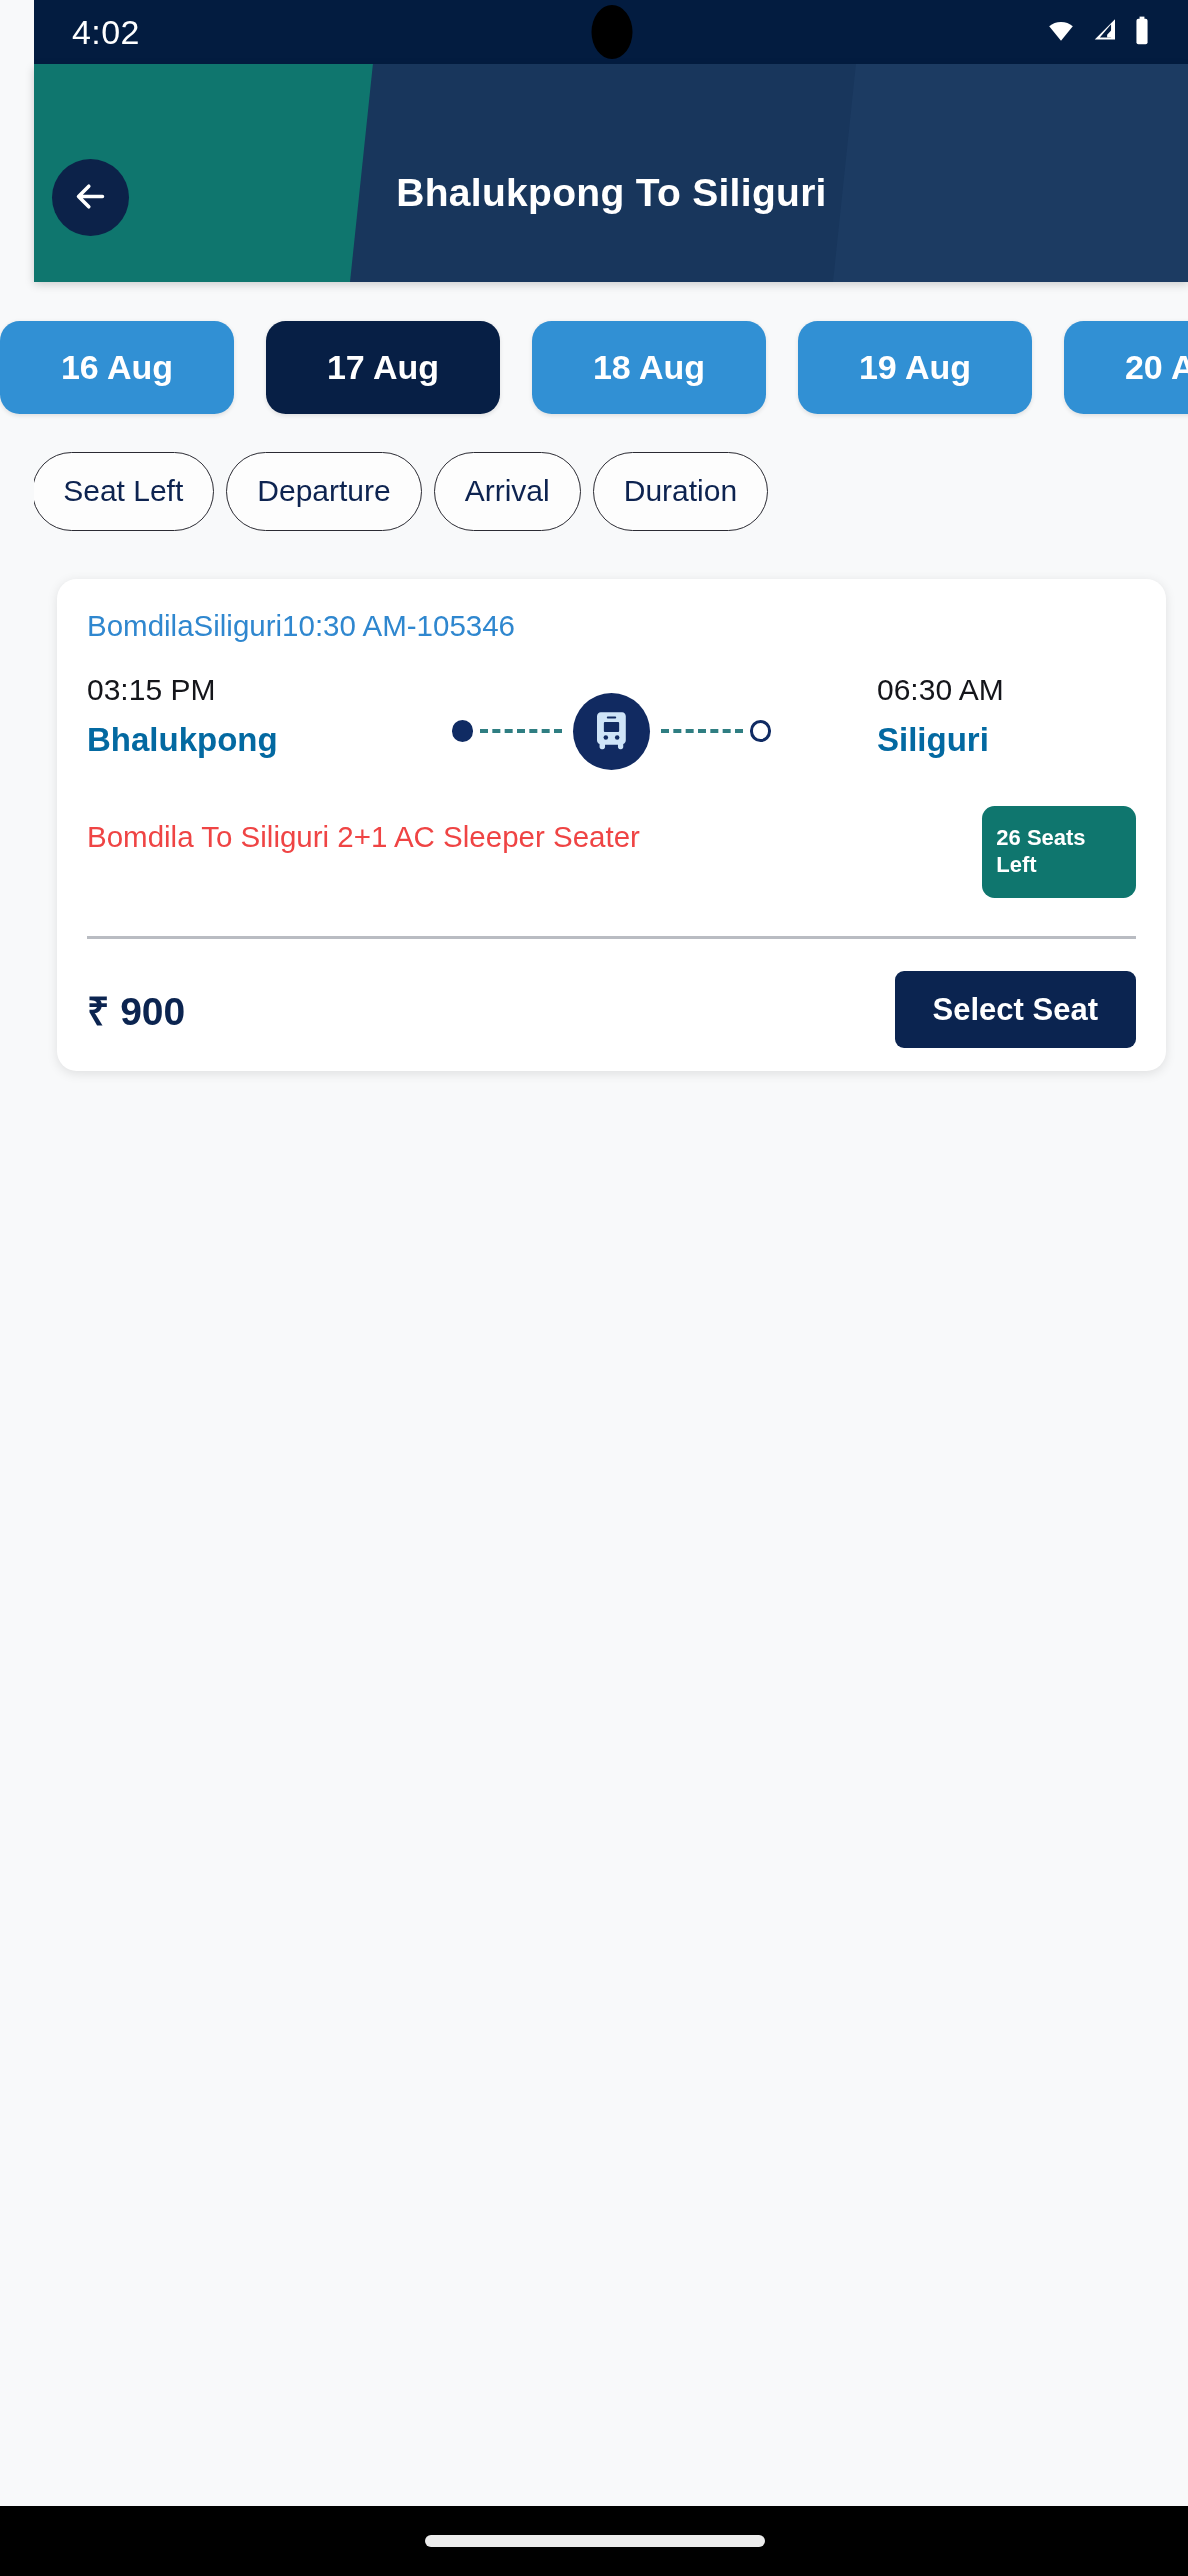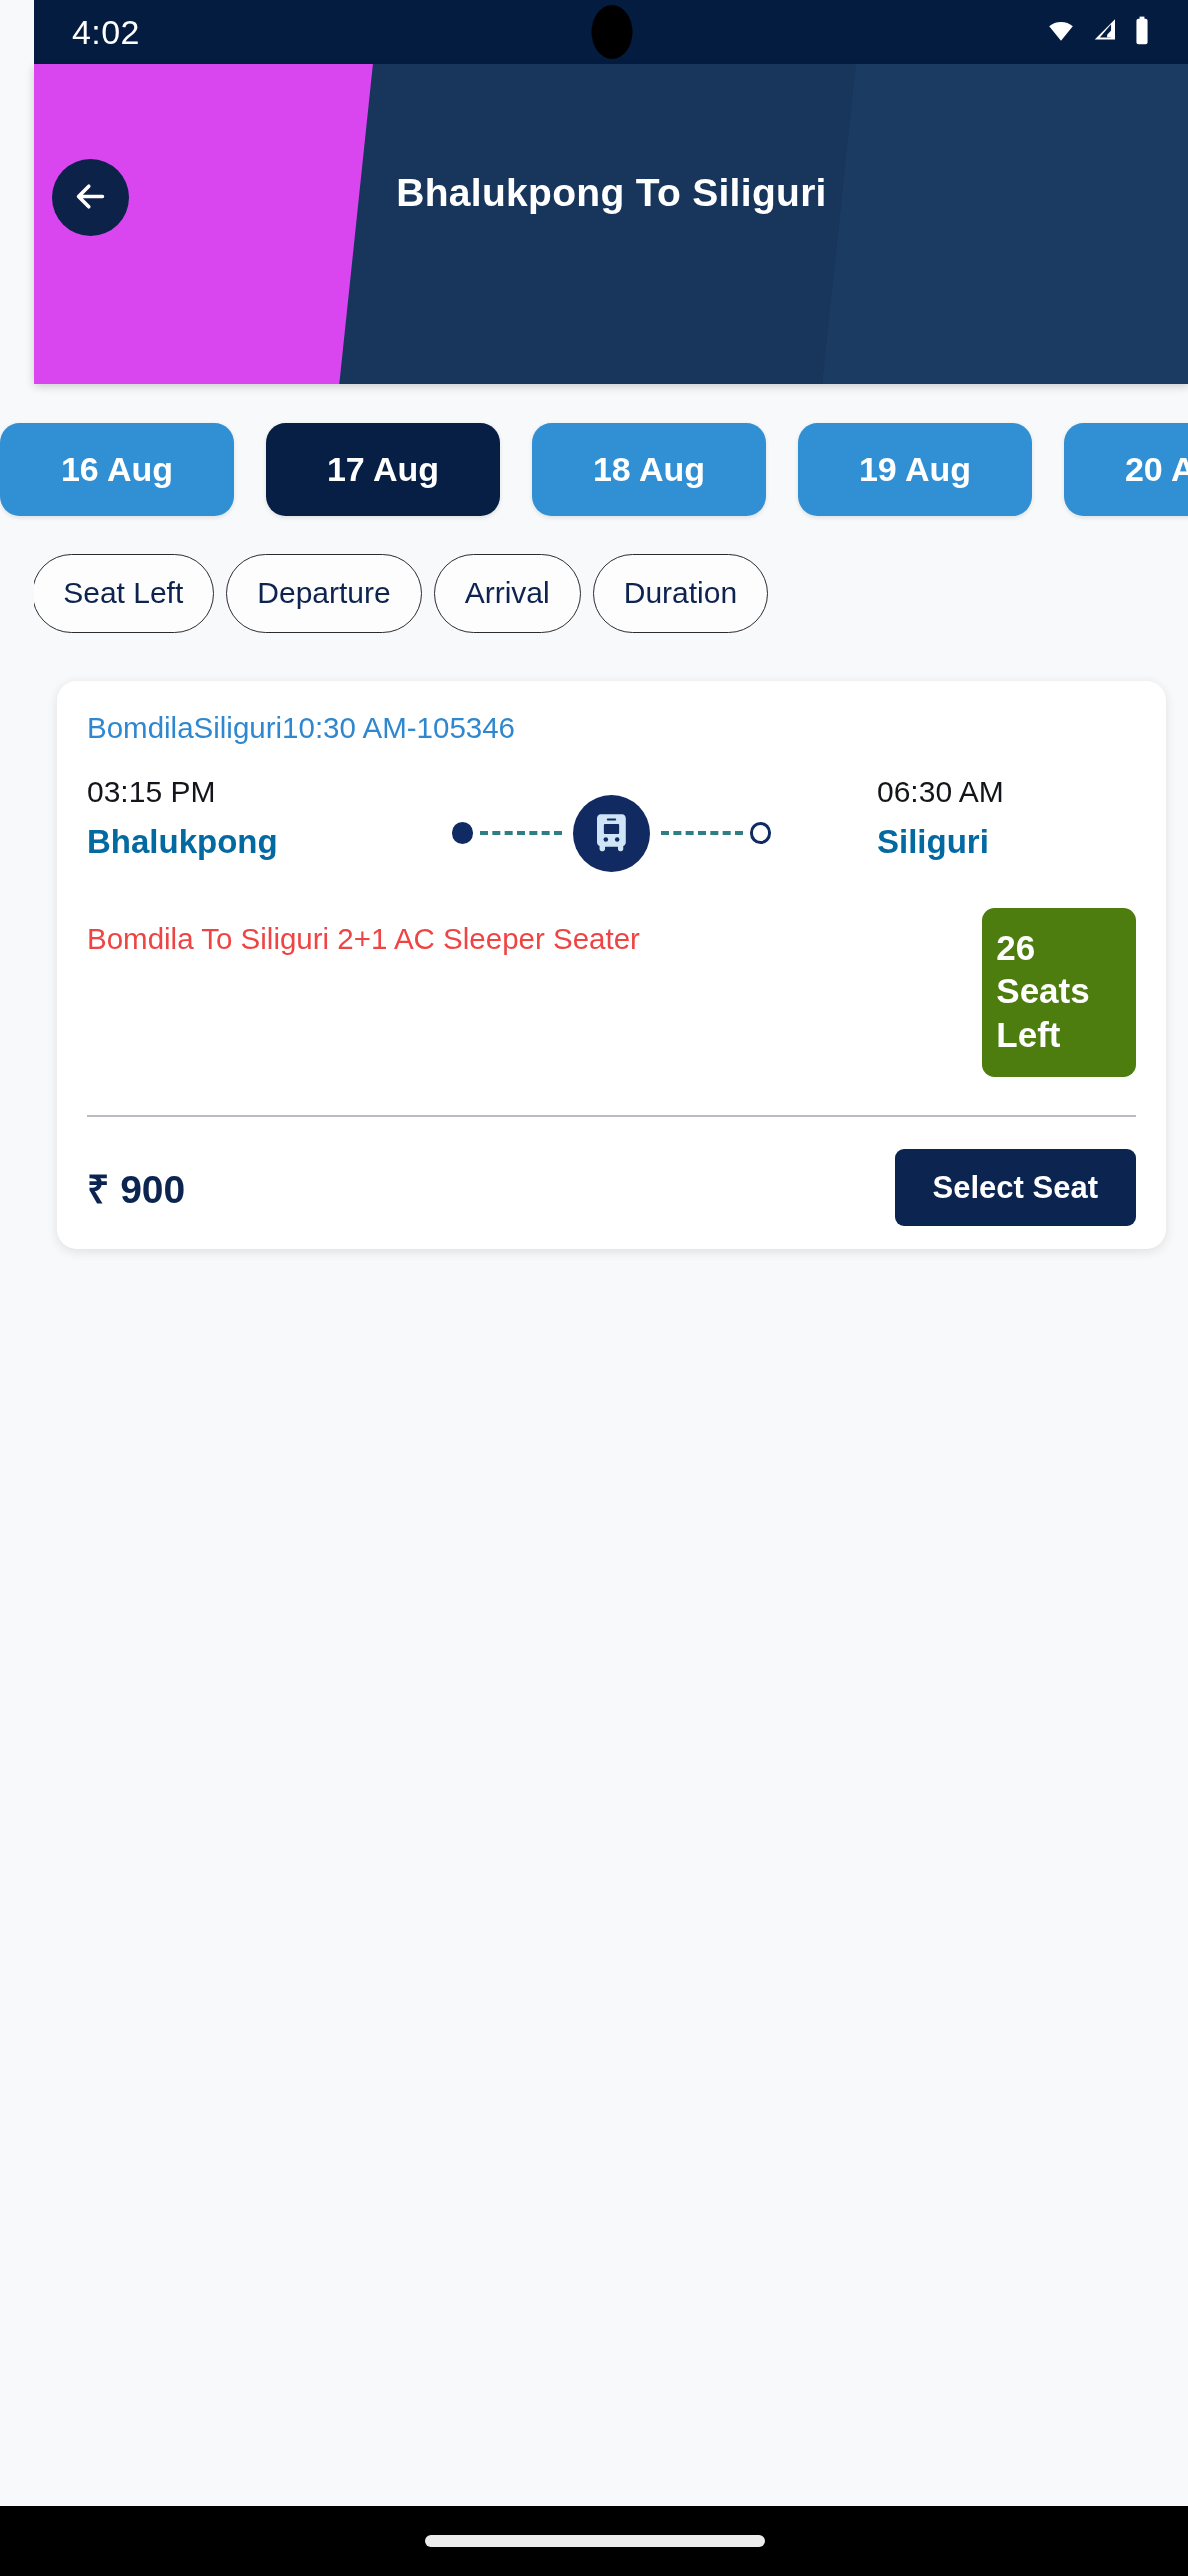--- a/index.html
+++ b/index.html
@@ -15,21 +15,21 @@
   }
   .sb-time { color:#fff; font-size:34px; letter-spacing:0.4px; }
   .sb-right { margin-left:auto; display:flex; align-items:center; gap:12.5px; }
   .camera-dot {
     position:absolute; left:50%; transform:translateX(-50%); top:5.4px;
     width:41px; height:54px; border-radius:50%; background:#000;
   }
 
   
   .appbar {
-    position:relative; height:320px; background:#d946ef; overflow:hidden;
+    position:relative; height:218px; background:#0f766e; overflow:hidden;
     display:flex; align-items:flex-start;
     box-shadow:0 2.7px 9px rgba(0,0,0,.18);
   }
   .appbar .band-a, .appbar .band-b { position:absolute; top:-36px; height:394px; }
   .appbar .band-a { left:322px; width:555px; background:#18365c; transform:skewX(-6deg); }
   .appbar .band-b { left:805px; width:501px; background:#1c3b62; transform:skewX(-6deg); }
   .back-btn {
     position:absolute; left:18px; top:95px; width:77px; height:77px; border-radius:50%;
     background:#0c2249; display:flex; align-items:center; justify-content:center;
     z-index:3; cursor:pointer;
@@ -89,22 +89,22 @@
     width:82px; height:0; border-top:4.5px dashed #2f7e82; margin:0 7.2px;
   }
   .bus-circle {
     width:77px; height:77px; border-radius:50%; background:#112a61;
     display:flex; align-items:center; justify-content:center; margin:0 3.6px;
   }
 
   .buswrap { display:flex; align-items:flex-start; margin-top:36px; gap:18px; }
   .bus-type { flex:1; font-size:29.5px; color:#ef4444; line-height:1.28; padding-top:12.5px; }
   .seats-badge {
-    flex:0 0 auto; width:154px; border-radius:12.5px; background:#4d7c0f;
-    color:#fff; font-size:35px; font-weight:bold; line-height:1.25;
+    flex:0 0 auto; width:154px; border-radius:12.5px; background:#0f766e;
+    color:#fff; font-size:22px; font-weight:bold; line-height:1.25;
     padding:18px 14.3px 19.7px 14.3px;
     cursor:pointer;
   }
 
   .divider { height:2.7px; background:#b9bcc2; margin:38px 0 0 0; }
 
   .footer-row { display:flex; align-items:center; margin-top:32px; }
   .price { font-size:39px; font-weight:bold; color:#0b2450; }
   .select-seat {
     margin-left:auto; background:#0b2450; color:#fff; font-size:31px; font-weight:bold;

